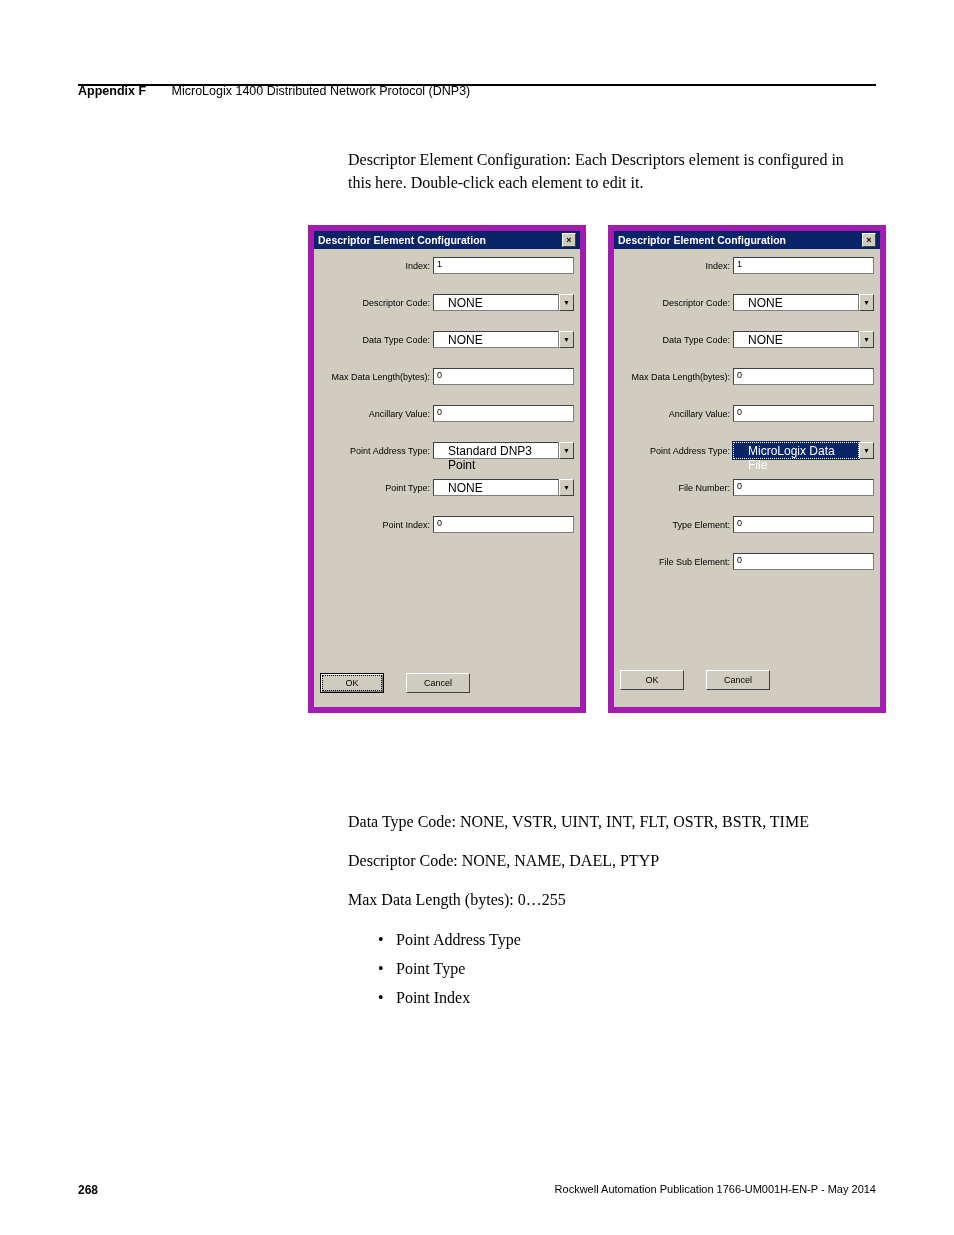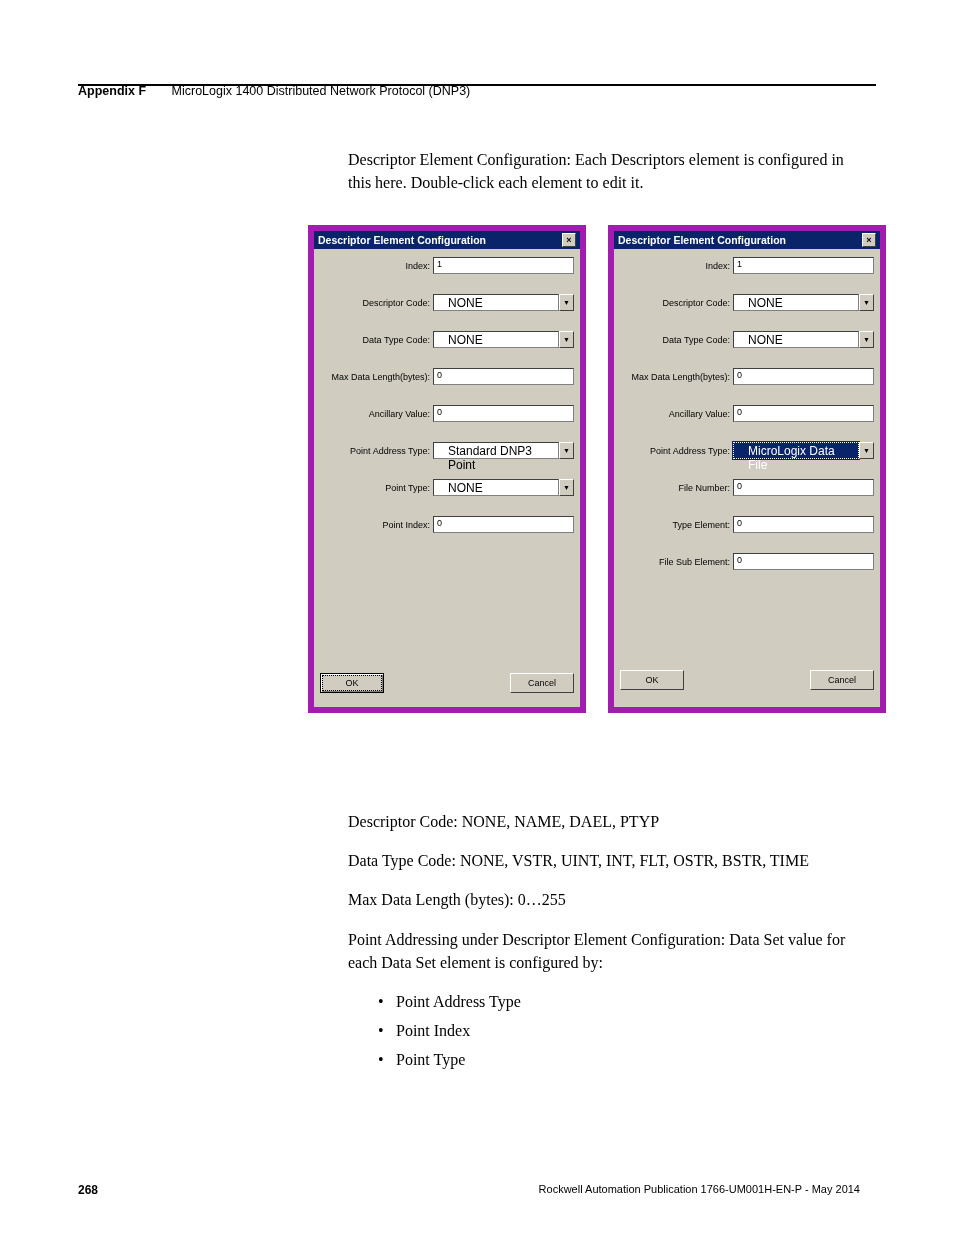--- a/index.html
+++ b/index.html
@@ -134,21 +134,21 @@
     color: #000;
   }
   .highlight-select {
     background: #0a246a;
     color: #fff;
     border: 1px dotted #fff;
     outline: 1px solid #0a246a;
   }
   .btnrow {
     display: flex;
-    justify-content: space-between;
+    justify-content: flex-start;
     gap: 22px;
     margin-top: 140px;
   }
   .dlg2 .btnrow { margin-top: 100px; }
   .winbtn {
     width: 62px;
     height: 18px;
     background: #d0ccc0;
     border: 1px solid #fff;
     border-right-color: #404040;
@@ -186,21 +186,21 @@
   .bullets li::before {
     content: "•";
     position: absolute;
     left: 0;
     top: 0;
   }
   .footer {
     position: absolute;
     bottom: 38px;
     left: 78px;
-    right: 94px;
+    right: 78px;
     display: flex;
     justify-content: space-between;
     font-family: Arial, Helvetica, sans-serif;
     font-size: 11px;
   }
   .footer .pnum { font-weight: bold; font-size: 12px; }
 </style>
 </head>
 <body>
 
@@ -325,27 +325,26 @@
       <div class="btnrow">
         <div class="winbtn">OK</div>
         <div class="winbtn">Cancel</div>
       </div>
     </div>
   </div>
 
 </div>
 
 <div class="def-list">
+  <p>Data Type Code: NONE, VSTR, UINT, INT, FLT, OSTR, BSTR, TIME</p>
   <p>Descriptor Code: NONE, NAME, DAEL, PTYP</p>
-  <p>Data Type Code: NONE, VSTR, UINT, INT, FLT, OSTR, BSTR, TIME</p>
   <p>Max Data Length (bytes): 0…255</p>
-  <p>Point Addressing under Descriptor Element Configuration: Data Set value for each Data Set element is configured by:</p>
   <ul class="bullets">
     <li>Point Address Type</li>
+    <li>Point Type</li>
     <li>Point Index</li>
-    <li>Point Type</li>
   </ul>
 </div>
 
 <div class="footer">
   <span class="pnum">268</span>
   <span>Rockwell Automation Publication 1766-UM001H-EN-P - May 2014</span>
 </div>
 
 </body></html>

